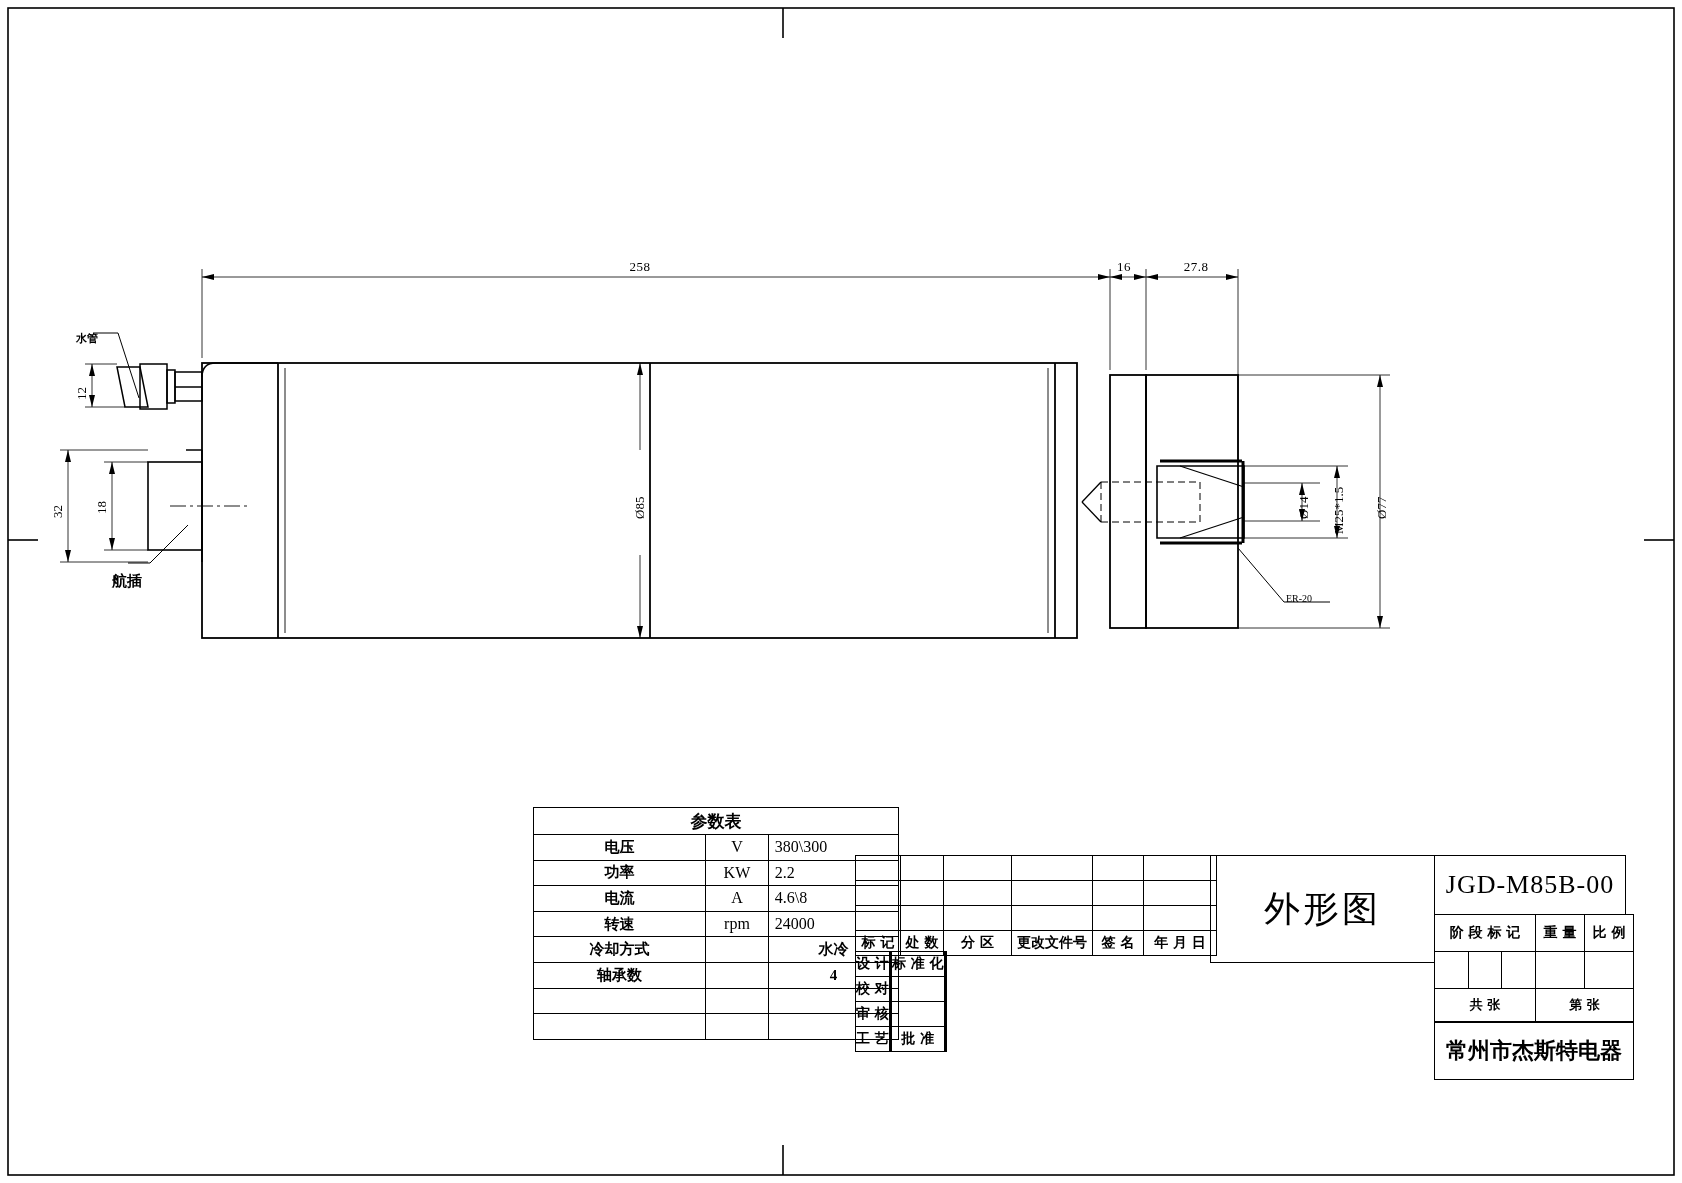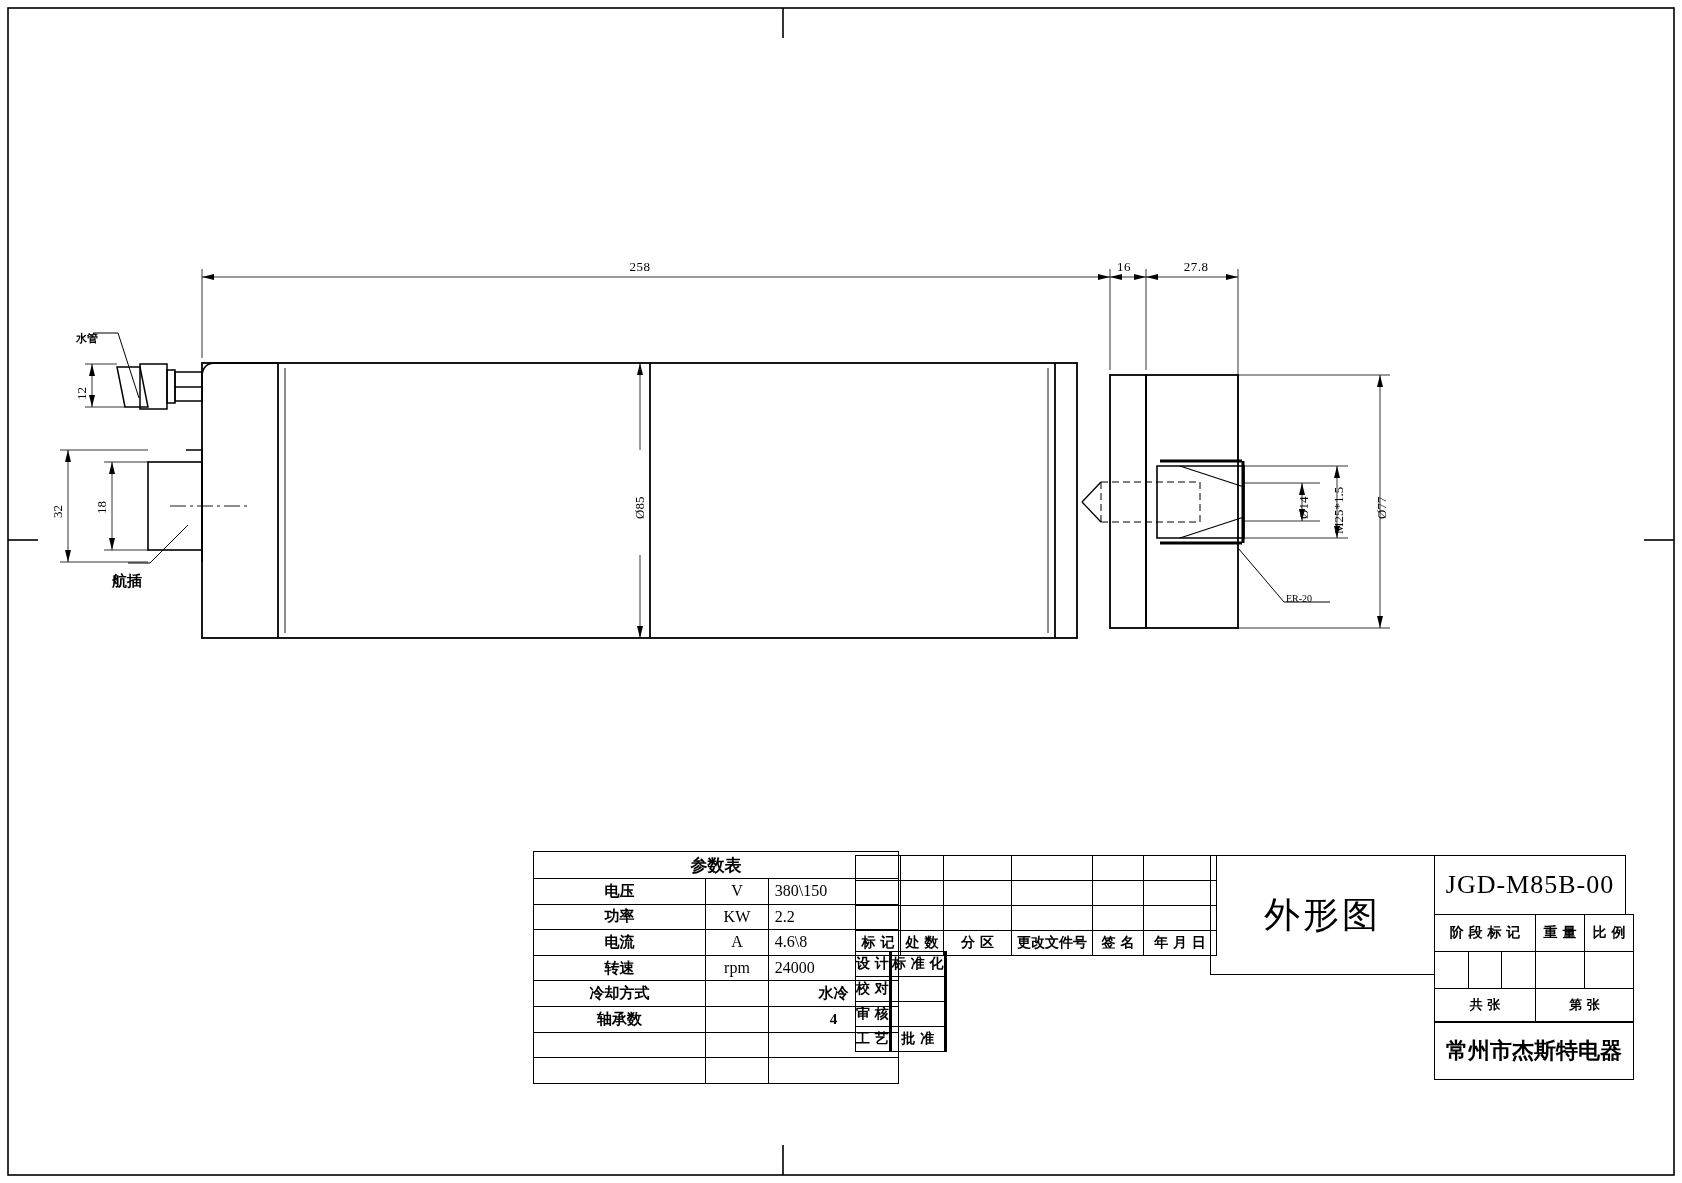--- a/index.html
+++ b/index.html
@@ -6,41 +6,41 @@
   body{width:1682px;height:1183px;position:relative;overflow:hidden;
        font-family:"Liberation Serif", serif; color:#000;}
   .sheet{position:absolute;inset:0;}
   svg{position:absolute;top:0;left:0;}
   .lbl{position:absolute;white-space:nowrap;font-family:"Liberation Serif",serif;color:#000;}
   .dim{font-size:13px;letter-spacing:.5px;}
   .dimv{font-size:13px;transform:rotate(-90deg);transform-origin:left top;}
   .cn{font-family:"DejaVu Sans",sans-serif;font-weight:bold;}
 
   
-  #param-table{position:absolute;left:533px;top:851px;width:366px;border-collapse:collapse;}
+  #param-table{position:absolute;left:533px;top:807px;width:366px;border-collapse:collapse;}
   #param-table td{border:1px solid #000;height:24.6px;font-size:15px;text-align:center;
                   font-family:"DejaVu Sans",sans-serif;font-weight:bold;padding:0;}
   #param-table td.val{font-family:"Liberation Serif",serif;font-weight:normal;font-size:16px;text-align:left;padding-left:6px;}
   #param-table td.unit{font-family:"Liberation Serif",serif;font-weight:normal;font-size:16px;}
   #param-table td.valc{font-family:Liberation Serif, serif;font-weight:bold;font-size:15px;text-align:center;}
   #param-table tr.head td{font-size:17px;height:26px;}
   .c1{width:155px}.c2{width:56px}.c3{width:111px}
 
   
   #title-block{position:absolute;left:855px;top:855px;width:680px;height:225px;}
   #title-block table{border-collapse:collapse;position:absolute;}
   #title-block td{border:1px solid #000;padding:0;text-align:center;vertical-align:middle;
                   font-family:"DejaVu Sans",sans-serif;font-weight:bold;font-size:14px;}
   .tb-rev{left:0;top:0;}
   .tb-rev td{height:24px;}
   .tb-rev .w1{width:44px}.tb-rev .w2{width:42px}.tb-rev .w3{width:67px}
   .tb-rev .w4{width:80px}.tb-rev .w5{width:50px}.tb-rev .w6{width:72px}
   .tb-sign{left:0;top:96px;}
   .tb-sign td{height:24px;}
-  .tb-name{position:absolute;left:355px;top:0;width:225px;height:120px;border:1px solid #000;
+  .tb-name{position:absolute;left:355px;top:0;width:225px;height:108px;border:1px solid #000;
            box-sizing:border-box;display:flex;align-items:center;justify-content:center;}
   .tb-name span{font-family:"DejaVu Sans",sans-serif;font-size:36px;font-weight:normal;letter-spacing:3px;}
   .tb-partno{position:absolute;left:579px;top:0;width:192px;height:60px;border:1px solid #000;
              box-sizing:border-box;display:flex;align-items:center;justify-content:center;}
   .tb-partno span{font-family:"Liberation Serif",serif;font-size:26px;letter-spacing:1px;}
   .tb-company{position:absolute;left:579px;top:167px;width:200px;height:58px;border:1px solid #000;
               box-sizing:border-box;display:flex;align-items:center;justify-content:center;}
   .tb-company span{font-family:"DejaVu Sans",sans-serif;font-size:22px;font-weight:bold;letter-spacing:0px;}
   .tb-stage{position:absolute;left:579px;top:59px;width:200px;height:108px;}
   .tb-stage table{border-collapse:collapse;}
@@ -239,21 +239,21 @@
 <div class="lbl" style="left:1286px;top:593px;font-size:10px;">ER-20</div>
 
 <table id="param-table">
   <tbody id="param-body">
         <tr class="head">
           <td class="c1" colspan="3">参数表</td>
         </tr>
         <tr>
           <td class="c1">电压</td>
           <td class="c2 unit">V</td>
-          <td class="c3 val">380\150</td>
+          <td class="c3 val">380\300</td>
         </tr>
         <tr>
           <td class="c1">功率</td>
           <td class="c2 unit">KW</td>
           <td class="c3 val">2.2</td>
         </tr>
         <tr>
           <td class="c1">电流</td>
           <td class="c2 unit">A</td>
           <td class="c3 val">4.6\8</td>

